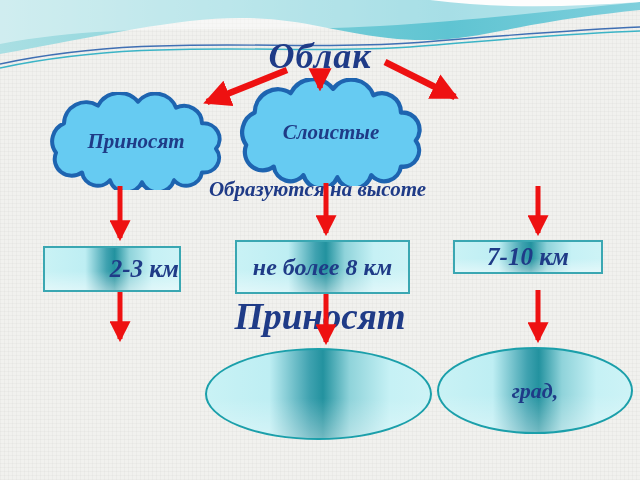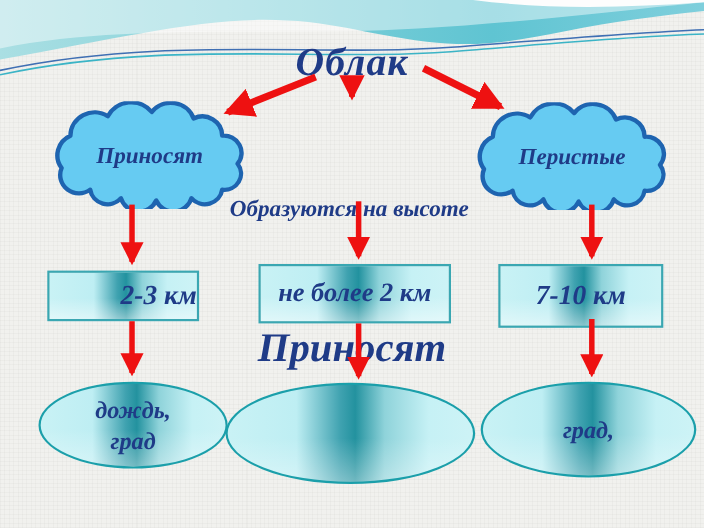--- a/index.html
+++ b/index.html
@@ -31,21 +31,21 @@
     position:absolute;z-index:2;
     display:flex;align-items:center;justify-content:center;
     border:2px solid #3AA7B2;box-sizing:border-box;
     background:
       linear-gradient(180deg, rgba(255,255,255,0) 55%, rgba(255,255,255,0.45) 100%),
       linear-gradient(90deg, #C9F2F5 0%, #BEEEF3 30%, #3FA2B0 46%, #22929F 52%, #8FD3DA 63%, #C6F1F5 80%, #CDF3F6 100%);
     font-size:25px;
   }
   .hbox1{left:43px;top:246px;width:138px;height:46px;justify-content:flex-end;}
   .hbox2{left:235px;top:240px;width:175px;height:54px;font-size:24px;}
-  .hbox3{left:453px;top:240px;width:150px;height:58px;}
+  .hbox3{left:453px;top:240px;width:150px;height:34px;}
   .ellipse{
     position:absolute;z-index:2;border-radius:50%;
     display:flex;flex-direction:column;align-items:center;justify-content:center;
     border:2px solid #1B9FAA;box-sizing:border-box;
     background:
       linear-gradient(180deg, rgba(255,255,255,0) 55%, rgba(255,255,255,0.35) 100%),
       linear-gradient(90deg, #C9F2F5 0%, #BEEEF3 28%, #3FA2B0 46%, #23929F 52%, #8FD3DA 64%, #C6F1F5 82%, #CDF3F6 100%);
     font-size:22px;line-height:1.25;text-align:center;
   }
   .ellipse1{left:35px;top:347px;width:172px;height:79px;}
@@ -69,53 +69,49 @@
     </defs>
     <path fill="url(#tealgrad)" d="M0,0 H640 V10 C600,14 556,20 516,28 C474,36 440,44 388,38 C330,31 300,18 240,18 C176,18 100,36 0,54 Z"></path>
     <path fill="#FFFFFF" opacity="0.45" d="M0,44 C120,20 250,34 380,26 C480,20 560,10 640,2 L640,0 H0 Z"></path>
     <path fill="#FDFDFD" d="M430,0 C500,9 570,7 640,2 L640,0 Z"></path>
     <path fill="none" stroke="#3F6FB3" stroke-width="1.4" d="M0,64 C150,32 290,52 410,43 C500,36 570,30 640,27"></path>
     <path fill="none" stroke="#3BB4C6" stroke-width="1.4" d="M0,68 C150,36 290,56 410,47 C500,40 572,33 640,31"></path>
   </svg>
 
   <div class="abs serifbi title">Облак</div>
 
+  <div class="cloud cloud2">
+    <svg viewBox="0 0 200 100" preserveAspectRatio="none">
+      <path fill="#66CBF2" stroke="#1E64B0" stroke-width="4" stroke-linejoin="round" d="M20,62 a20,20 0 0 1 8,-30 a22,22 0 0 1 34,-18 a24,24 0 0 1 40,-4 a22,22 0 0 1 38,6 a18,18 0 0 1 26,16 a16,16 0 0 1 14,26 a15,15 0 0 1 -14,24 a16,16 0 0 1 -28,8 a17,17 0 0 1 -32,2 a17,17 0 0 1 -32,-2 a16,16 0 0 1 -28,-8 a17,17 0 0 1 -26,-20 Z"></path>
+    </svg>
+    <span class="cloud-label serifbi">Слоистые</span>
+  </div>
 
   <div class="cloud cloud1">
     <svg viewBox="0 0 200 100" preserveAspectRatio="none">
       <path fill="#66CBF2" stroke="#1E64B0" stroke-width="4" stroke-linejoin="round" d="M20,62 a20,20 0 0 1 8,-30 a22,22 0 0 1 34,-18 a24,24 0 0 1 40,-4 a22,22 0 0 1 38,6 a18,18 0 0 1 26,16 a16,16 0 0 1 14,26 a15,15 0 0 1 -14,24 a16,16 0 0 1 -28,8 a17,17 0 0 1 -32,2 a17,17 0 0 1 -32,-2 a16,16 0 0 1 -28,-8 a17,17 0 0 1 -26,-20 Z"></path>
     </svg>
     <span class="cloud-label serifbi">Приносят</span>
   </div>
 
-  <div class="cloud cloud3">
-    <svg viewBox="0 0 200 100" preserveAspectRatio="none">
-      <path fill="#66CBF2" stroke="#1E64B0" stroke-width="4" stroke-linejoin="round" d="M20,62 a20,20 0 0 1 8,-30 a22,22 0 0 1 34,-18 a24,24 0 0 1 40,-4 a22,22 0 0 1 38,6 a18,18 0 0 1 26,16 a16,16 0 0 1 14,26 a15,15 0 0 1 -14,24 a16,16 0 0 1 -28,8 a17,17 0 0 1 -32,2 a17,17 0 0 1 -32,-2 a16,16 0 0 1 -28,-8 a17,17 0 0 1 -26,-20 Z"></path>
-    </svg>
-    <span class="cloud-label serifbi">Перистые</span>
-  </div>
 
   <div class="abs serifbi heading1">Образуются на высоте</div>
 
   <div class="hbox hbox1 serifbi">
     <span>2-3 км</span>
   </div>
   <div class="hbox hbox2 serifbi">
-    <span>не более 2 км</span>
+    <span>не более 8 км</span>
   </div>
   <div class="hbox hbox3 serifbi">
     <span>7-10 км</span>
   </div>
 
   <div class="abs serifbi heading2">Приносят</div>
 
-  <div class="ellipse ellipse1 serifbi">
-    <span>дождь,</span>
-    <span>град</span>
-  </div>
   <div class="ellipse ellipse2 serifbi">
   </div>
   <div class="ellipse ellipse3 serifbi">
     <span>град,</span>
   </div>
 
   <svg class="arrows" viewBox="0 0 640 480" aria-hidden="true">
     <defs>
       <marker id="arrhead" viewBox="0 0 10 10" refX="8.5" refY="5" markerWidth="4.2" markerHeight="4.2" orient="auto-start-reverse">
         <path d="M0,0 L10,5 L0,10 Z" fill="#EE1111"></path>

